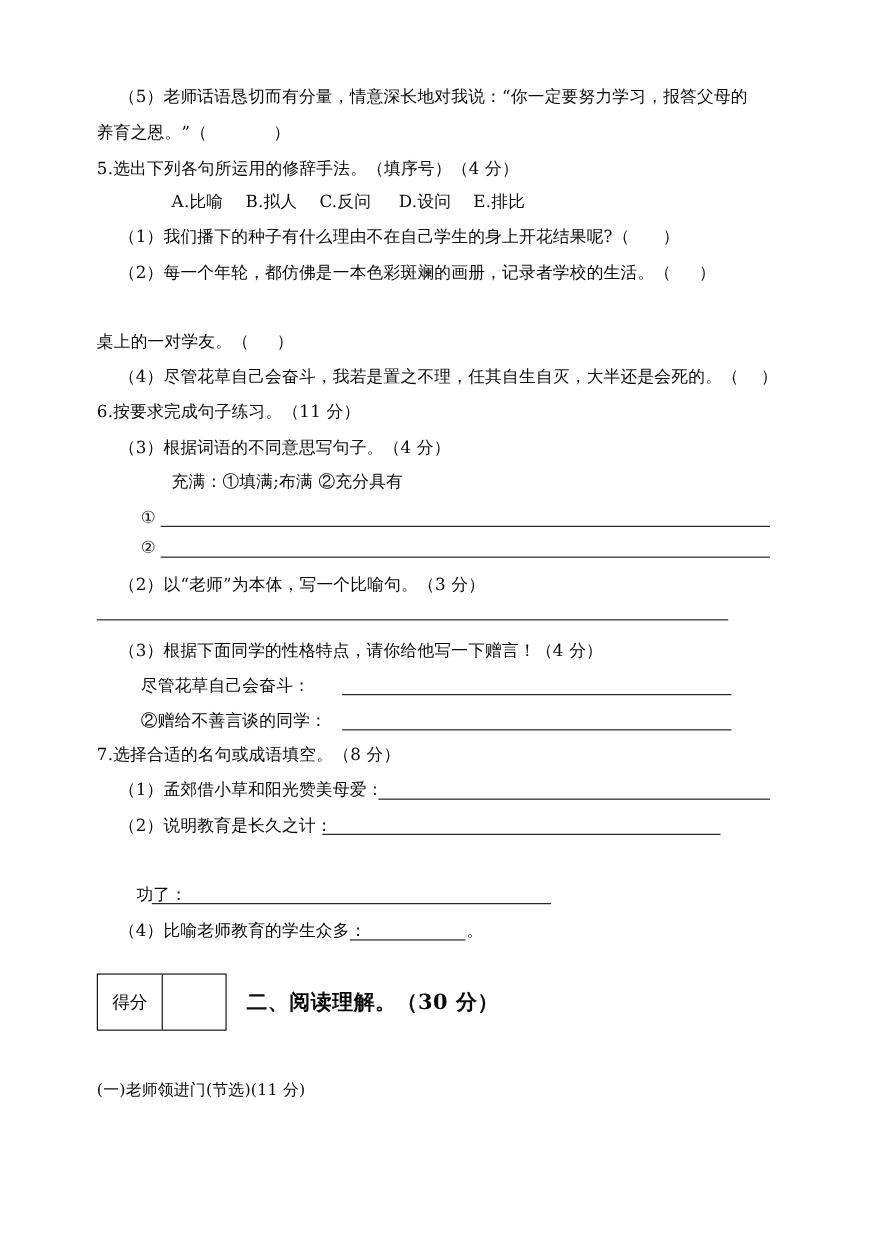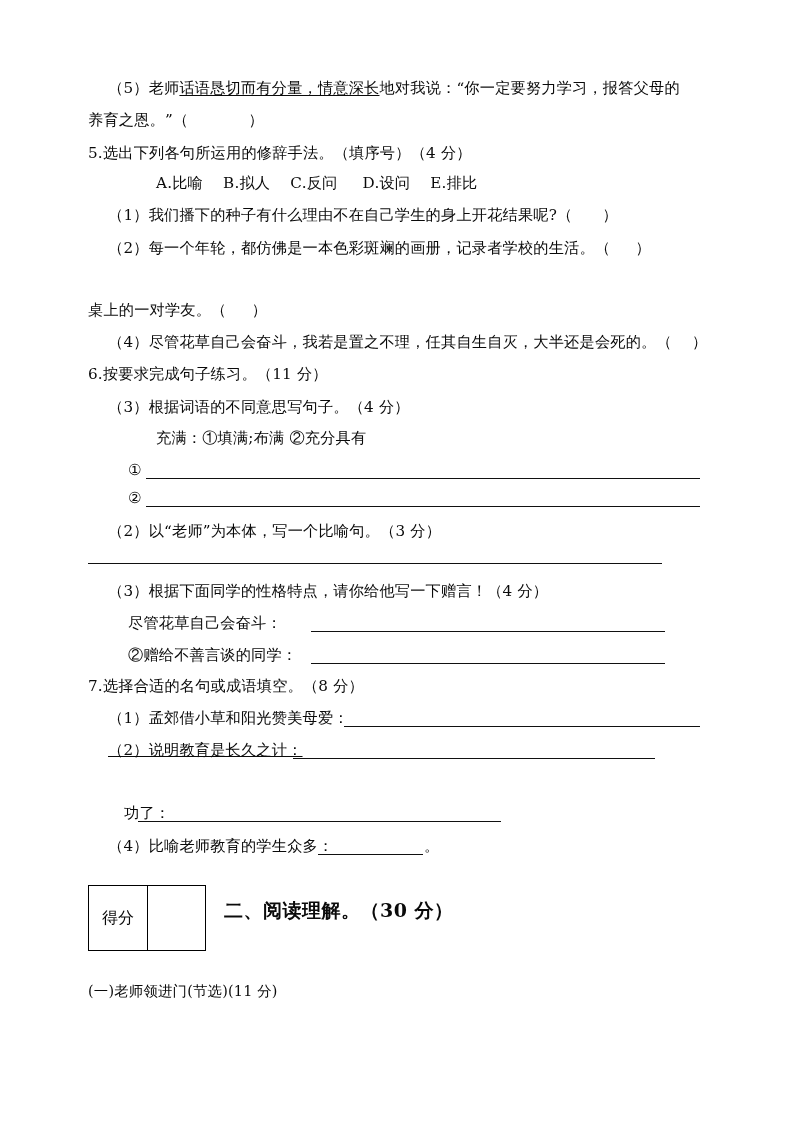--- a/index.html
+++ b/index.html
@@ -28,21 +28,20 @@
     white-space: pre;
     letter-spacing: 0.2px;
   }
   .ind1 { left: 108px; }
   .ind0 { left: 88px; }
   .ind2 { left: 128px; }
   .ind3 { left: 156px; }
 
   
   .u-text {
-    text-decoration: underline;
     text-underline-offset: 2px;
     text-decoration-thickness: 1px;
     margin-top: 24px;
   }
 
   
   .blank {
     position: absolute;
     height: 0;
     border-bottom: 1.4px solid #111;
@@ -115,31 +114,31 @@
   <div class="blank" style="left:311px; top:631px; width:354px;"></div>
 
   <div class="ln ind2" style="top:645px;">②赠给不善言谈的同学：</div>
   <div class="blank" style="left:311px; top:663px; width:354px;"></div>
 
   <div class="ln ind0" style="top:676px;">7.选择合适的名句或成语填空。（8 分）</div>
 
   <div class="ln ind1" style="top:708px;">（1）孟郊借小草和阳光赞美母爱：</div>
   <div class="blank" style="left:344px; top:726px; width:356px;"></div>
 
-  <div class="ln ind1" style="top:740px;text-decoration:underline;">（2）说明教育是长久之计：</div>
+  <div class="ln ind1" style="top:740px;">（2）说明教育是长久之计：</div>
   <div class="blank" style="left:293px; top:758px; width:362px;"></div>
 
   <div class="ln ind0" style="top:803px;margin-left:36px;">功了：</div>
   <div class="blank" style="left:138px; top:821px; width:363px;"></div>
 
   <div class="ln ind1" style="top:836px;text-align:right;">（4）比喻老师教育的学生众多：</div>
   <div class="blank" style="left:318px; top:854px; width:105px;"></div>
   <div class="ln" style="left:424px; top:836px;">。</div>
 
-  <div class="scorebox" style="left:88px; top:885px; width:118px; height:66px;">
+  <div class="scorebox" style="left:88px; top:885px; width:118px; height:52px;">
     <div class="cell-label">得分</div>
     <div class="cell-value"></div>
   </div>
 
   <div class="head2" style="left:224px; top:898px;">二、阅读理解。（30 分）</div>
 
   <div class="ln small ind0" style="top:981px;">(一)老师领进门(节选)(11 分)</div>
 
 </div>
 

